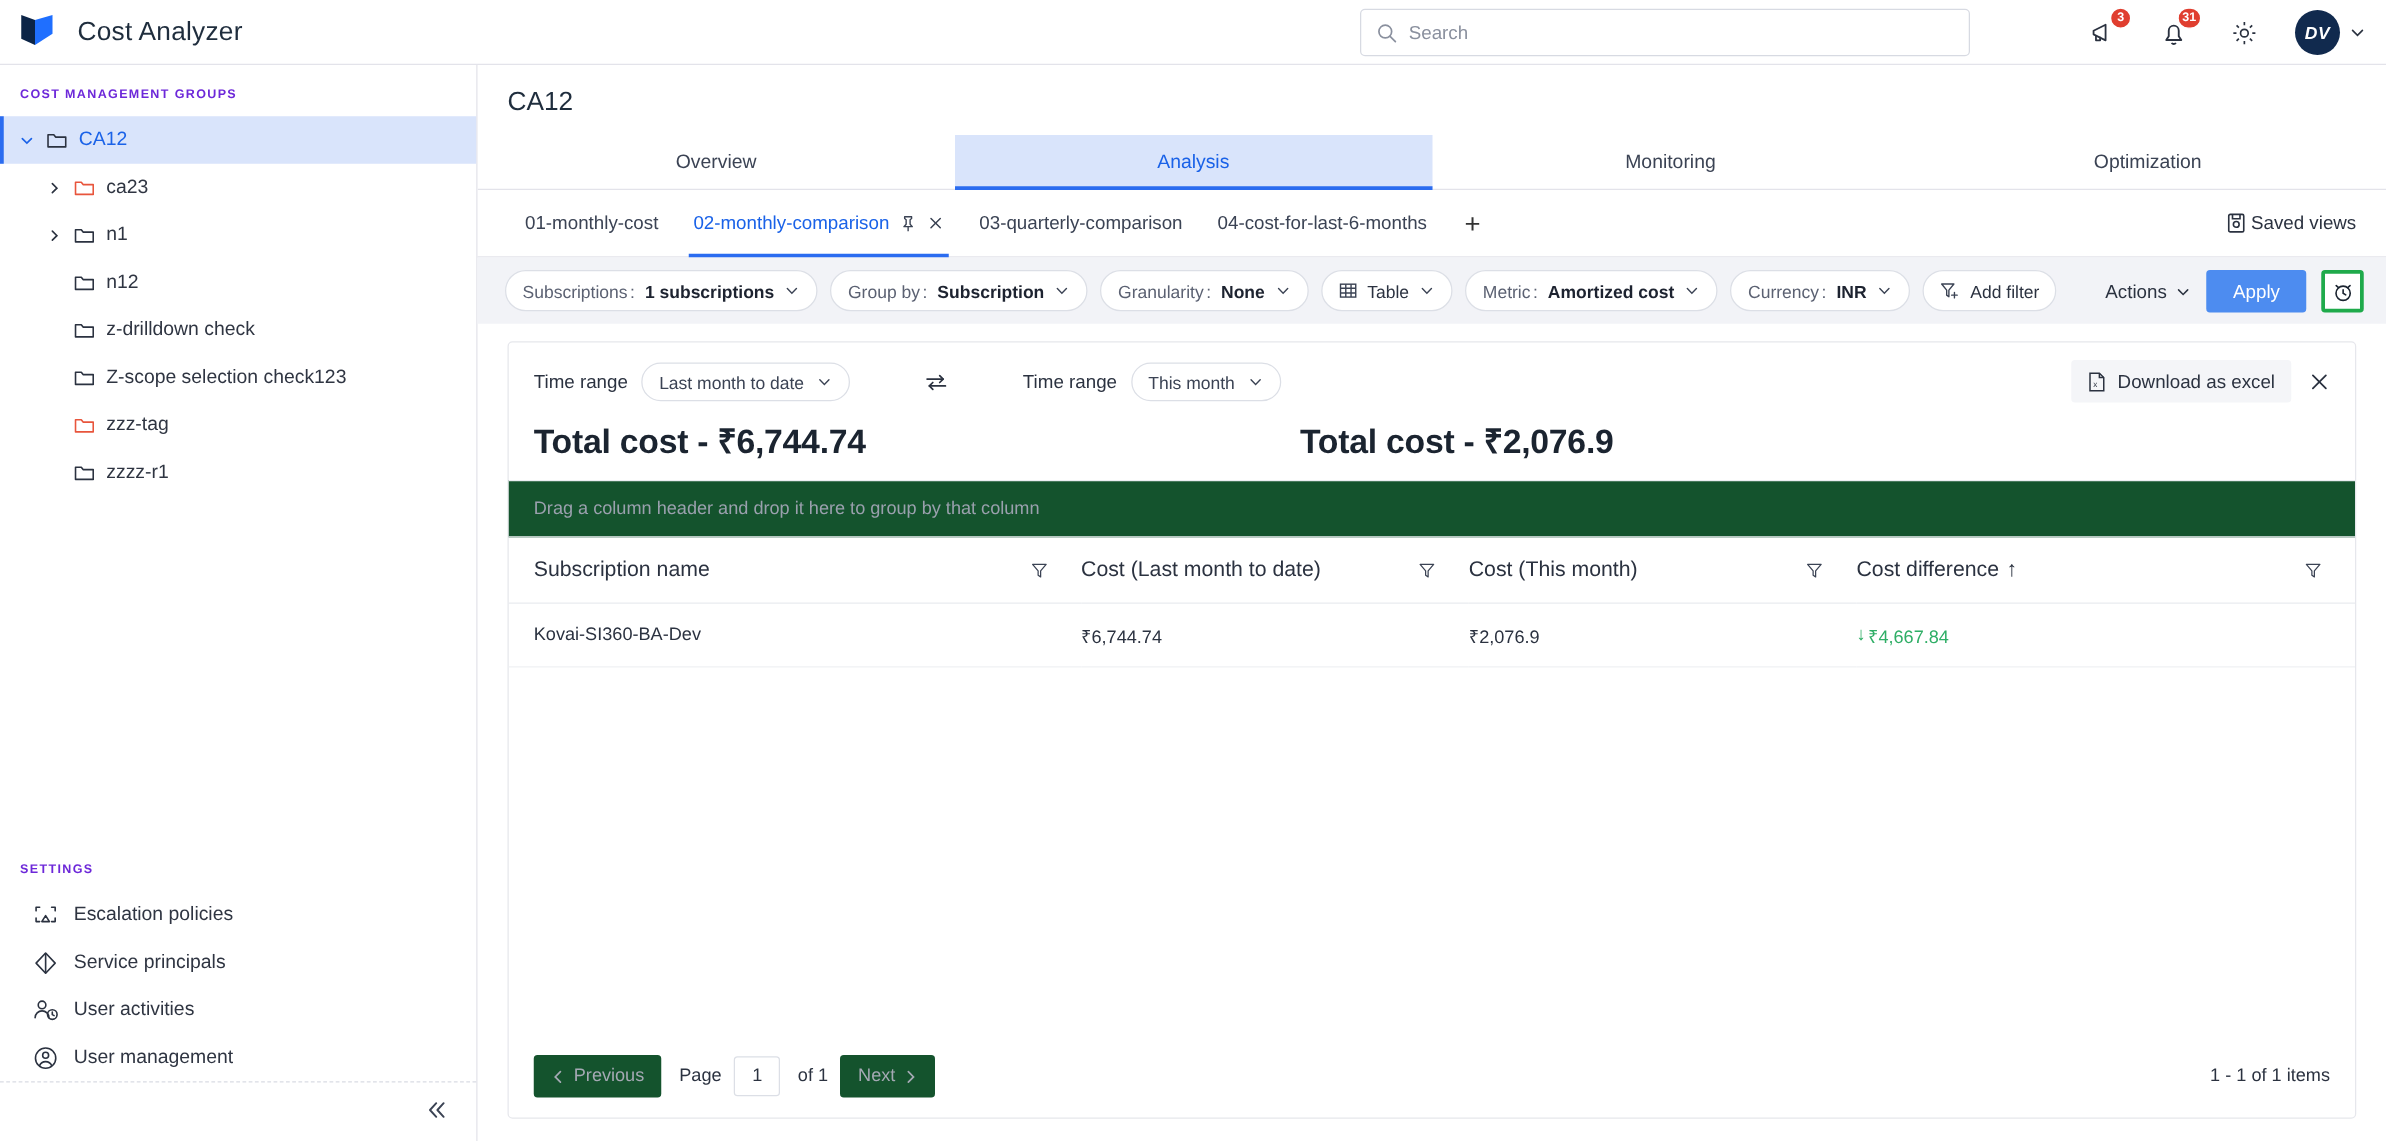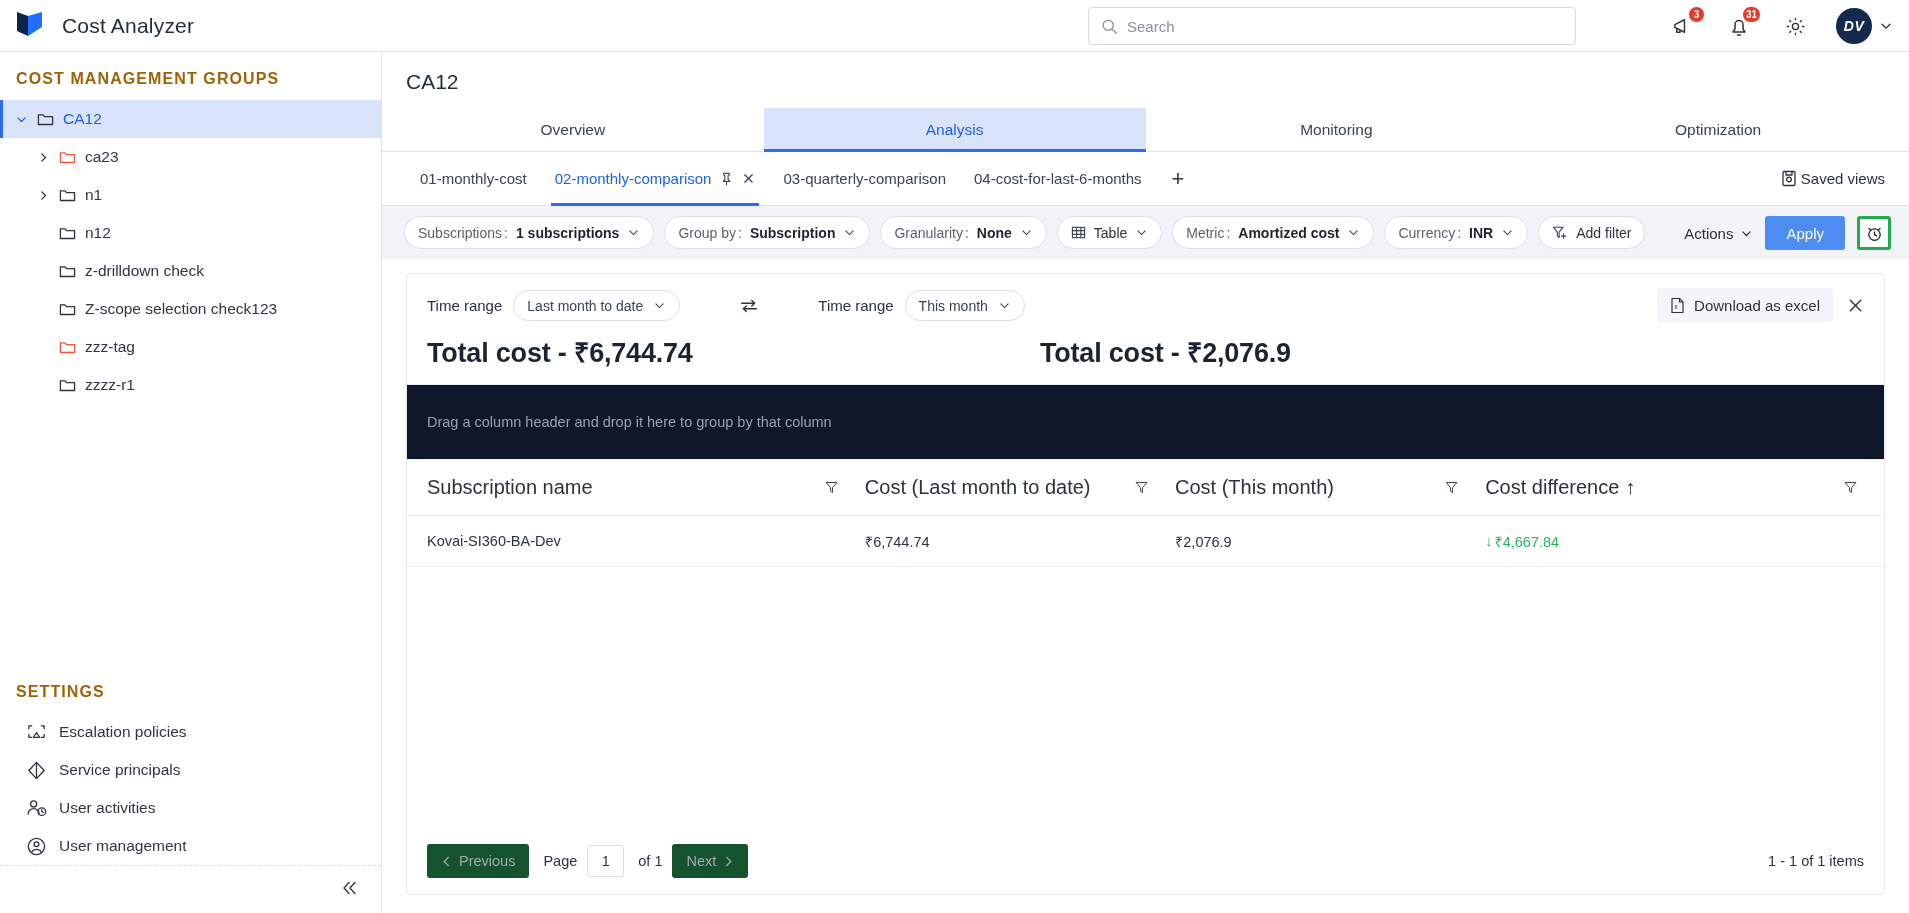--- a/index.html
+++ b/index.html
@@ -61,22 +61,22 @@
   .body { display: flex; flex: 1; min-height: 0; }
 
   
   .sidebar {
     width: 382px; min-width: 382px;
     border-right: 1px solid #e3e3ea;
     background: #fff; display: flex; flex-direction: column;
     position: relative;
   }
   .side-section-title {
-    font-size: 16px; font-weight: 700; letter-spacing: 1.1px;
-    color: #a16207; padding: 18px 16px 12px 16px; text-transform: uppercase;
+    font-size: 10px; font-weight: 700; letter-spacing: 1.1px;
+    color: #6d28d9; padding: 18px 16px 12px 16px; text-transform: uppercase;
   }
   .tree { padding-bottom: 8px; }
   .tree-item {
     display: flex; align-items: center; gap: 9px;
     height: 38px; font-size: 15.5px; color: #2f3542; cursor: pointer;
     padding-right: 10px; position: relative;
   }
   .tree-item.active { background: #d9e4fb; color: #1a62e8; border-left: 3px solid #2b6cf0; }
   .tree-item.active .tree-label { color: #1a62e8; }
   .chev { width: 14px; height: 14px; flex: 0 0 14px; display: flex; align-items: center; justify-content: center; }
@@ -178,27 +178,27 @@
     background: #f4f5f8; border-radius: 3px; height: 34px; padding: 0 13px;
     display: inline-flex; align-items: center; gap: 9px; font-size: 15px; color: #2b3240; cursor: pointer;
   }
   .close-x { cursor: pointer; display: flex; align-items: center; }
 
   .totals { display: flex; padding: 12px 20px 14px 20px; }
   .total-cost { font-size: 27px; font-weight: 700; color: #1b2430; letter-spacing: -.2px; }
   .total-left { width: 613px; }
 
   .drag-strip {
-    background: #0f172a; border-top: 1px solid #eceef2; border-bottom: 1px solid #eceef2;
-    padding: 29px 20px; font-size: 14.5px; color: #9aa0ad;
+    background: #14532d; border-top: 1px solid #eceef2; border-bottom: 1px solid #eceef2;
+    padding: 14px 20px; font-size: 14.5px; color: #9aa0ad;
   }
 
   table.grid { width: 100%; border-collapse: collapse; table-layout: fixed; }
   table.grid th {
-    text-align: right; font-size: 20px; font-weight: 400; color: #2b3240;
+    text-align: right; font-size: 17px; font-weight: 400; color: #2b3240;
     padding: 16px 12px 16px 0; border-bottom: 1px solid #e9ebf0; vertical-align: middle;
   }
   table.grid th:first-child { padding-left: 20px; }
   .th-inner { display: flex; align-items: center; justify-content: space-between; padding-right: 14px; }
   .th-text { display: flex; align-items: center; gap: 6px; }
   table.grid td {
     font-size: 14.5px; color: #2b3240; padding: 15px 12px 15px 0;
     border-bottom: 1px solid #f0f1f4;
   }
   table.grid td:first-child { padding-left: 20px; }

